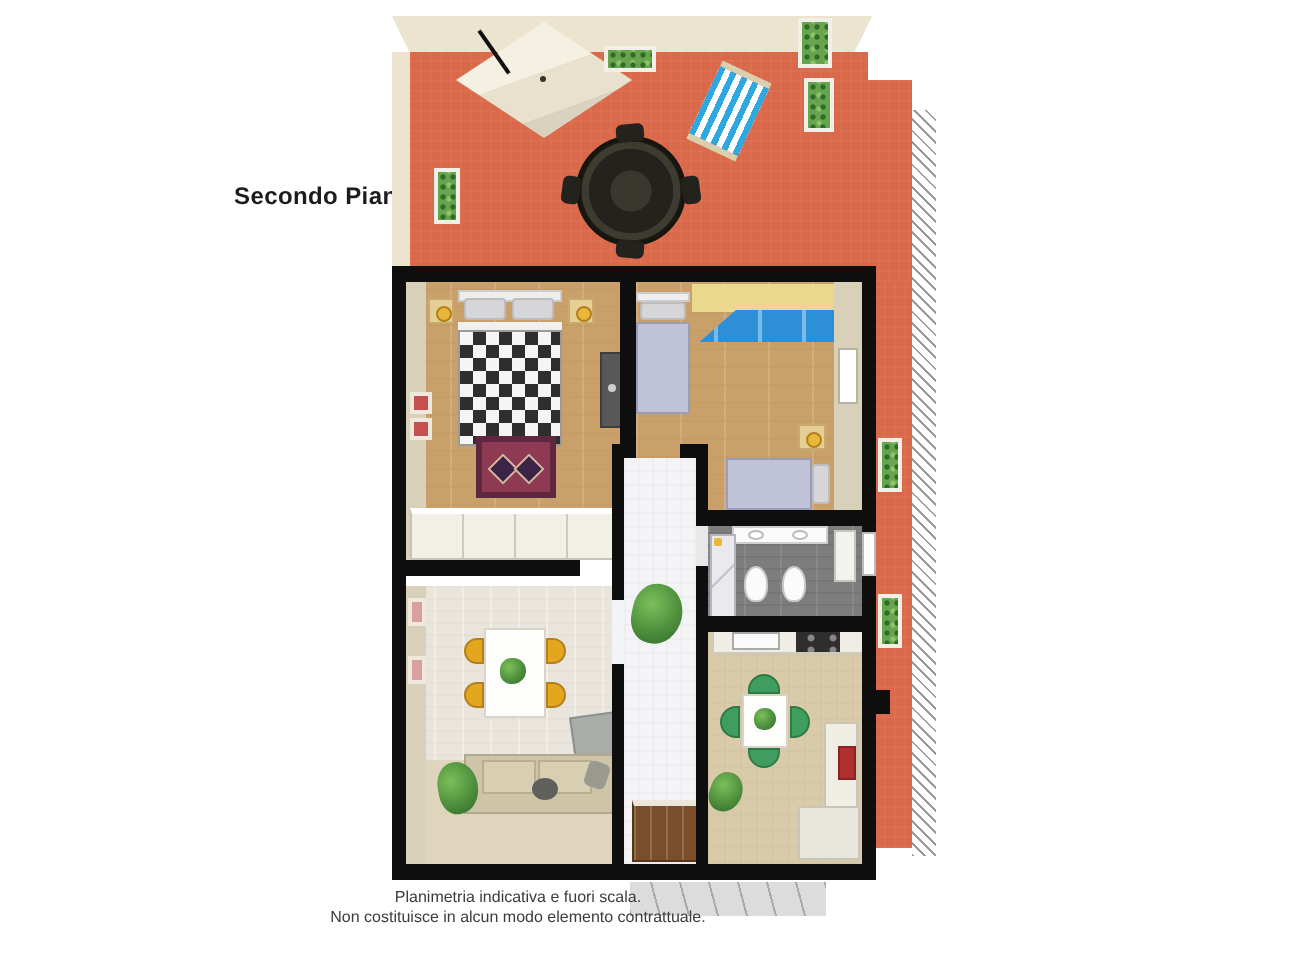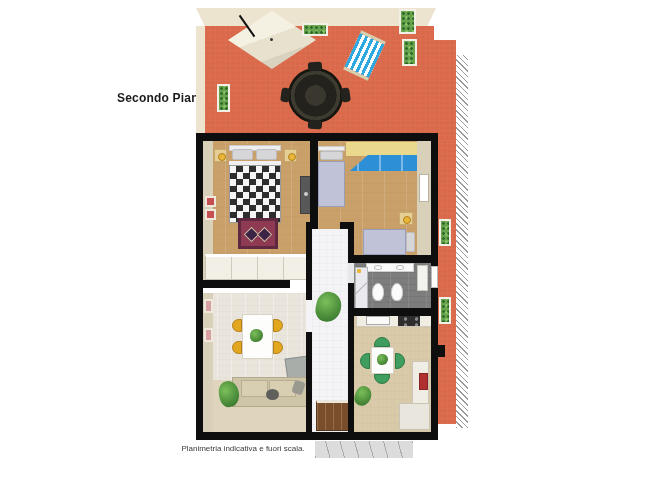--- a/index.html
+++ b/index.html
@@ -7,21 +7,21 @@
     position:relative;width:650px;height:477px;background:#fff;overflow:hidden;
     font-family:"Liberation Sans",sans-serif;
   }
   .abs{position:absolute;box-sizing:border-box;}
 
   .title{
     position:absolute;left:117px;top:91px;font-size:12px;font-weight:bold;
     color:var(--text-dark);letter-spacing:.2px;
   }
   .disclaimer{
-    position:absolute;left:108px;top:444px;width:270px;text-align:center;
+    position:absolute;left:124px;top:444px;width:270px;text-align:center;
     font-size:8px;line-height:10px;color:var(--text-grey);
   }
 
   
   .tile-orange{
     background-color:var(--terrace-tile);
     background-image:
       repeating-linear-gradient(0deg,var(--terrace-tile-line) 0,var(--terrace-tile-line) 1px,transparent 1px,transparent 5px),
       repeating-linear-gradient(90deg,var(--terrace-tile-line) 0,var(--terrace-tile-line) 1px,transparent 1px,transparent 5px);
   }
@@ -261,15 +261,16 @@
   <div class="abs wall" style="left:348px;top:255px;width:90px;height:8px;"></div>
   <div class="abs wall" style="left:348px;top:308px;width:90px;height:8px;"></div>
   <div class="abs wall" style="left:433px;top:345px;width:12px;height:12px;"></div>
   <div class="abs" style="left:431px;top:266px;width:7px;height:22px;background:#fff;border:1px solid #bbb;"></div>
   <div class="abs" style="left:306px;top:300px;width:6px;height:32px;background:var(--corridor-tile);"></div>
   <div class="abs" style="left:348px;top:263px;width:6px;height:20px;background:#e8e8e8;"></div>
 
   <div class="abs watermark" style="left:315px;top:441px;width:98px;height:17px;"></div>
   <div class="disclaimer">
     <div>Planimetria indicativa e fuori scala.</div>
+    <div>Non costituisce in alcun modo elemento contrattuale.</div>
   </div>
 
 </div>
 
 </body></html>

